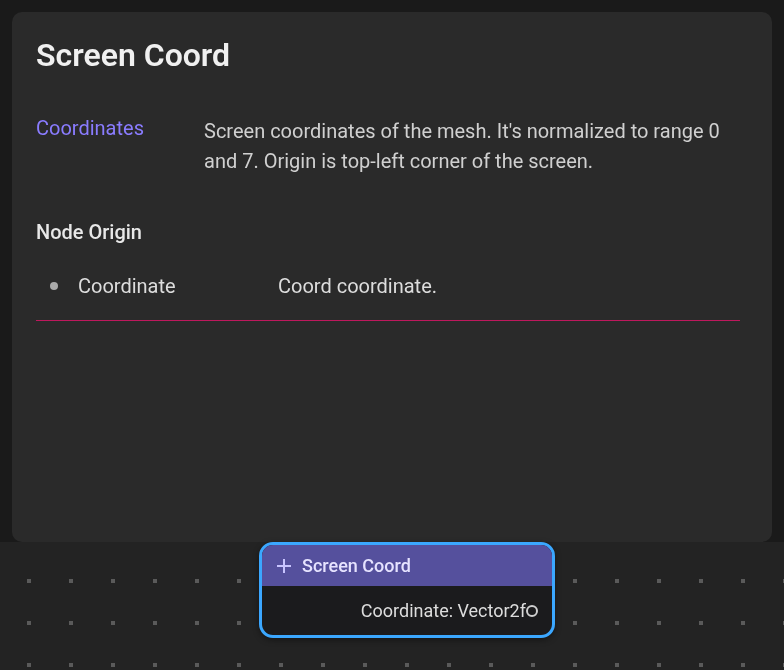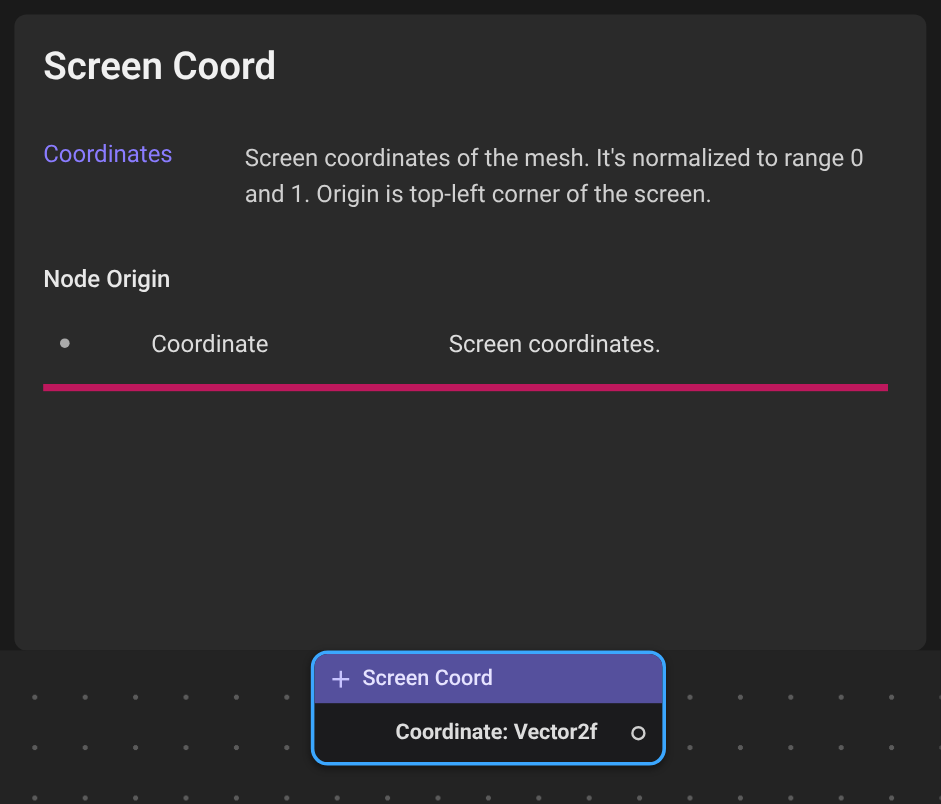--- a/index.html
+++ b/index.html
@@ -49,23 +49,22 @@
     .section-head {
       font-size: 20px;
       font-weight: 500;
       color: #e8e8e8;
       margin-bottom: 22px;
     }
     .output-row {
       display: flex;
       align-items: center;
       padding: 8px 0 22px 14px;
-      border-bottom: 6px solid #be185d;
+      border-bottom: 1px solid #be185d;
       margin-right: 8px;
-      gap: 48px;
     }
     .bullet {
       width: 8px;
       height: 8px;
       border-radius: 50%;
       background: #aaa;
       margin-right: 20px;
       flex-shrink: 0;
     }
     .output-name {
@@ -122,22 +121,21 @@
     .node-title {
       color: #e6e3ff;
       font-size: 18px;
       font-weight: 500;
     }
     .node-body {
       padding: 14px 14px 14px 28px;
       display: flex;
       align-items: center;
       justify-content: flex-end;
-      gap: 28px;
-      font-weight: bold;
+      gap: 0;
     }
     .node-out-label {
       color: #ddd;
       font-size: 18px;
     }
     .port {
       width: 12px;
       height: 12px;
       border: 2px solid #cfcfcf;
       border-radius: 50%;
@@ -147,29 +145,29 @@
 </head>
 <body>
 
 <div class="panel">
   <h1 class="title">Screen Coord</h1>
 
   <div class="row">
     <div class="label-col">
       <span class="label-link">Coordinates</span>
     </div>
-    <div class="desc">Screen coordinates of the mesh. It's normalized to range 0 and 1. Origin is top-left corner of the screen.</div>
+    <div class="desc">Screen coordinates of the mesh. It's normalized to range 0 and 7. Origin is top-left corner of the screen.</div>
   </div>
 
   <div class="section-head">Node Origin</div>
 
   <div class="output-row">
     <span class="bullet"></span>
     <span class="output-name">Coordinate</span>
-    <span class="output-desc">Screen coordinates.</span>
+    <span class="output-desc">Coord coordinate.</span>
   </div>
 </div>
 
 <div class="graph-bg"></div>
 
 <div class="node">
   <div class="node-header">
     <span class="plus"></span>
     <span class="node-title">Screen Coord</span>
   </div>

